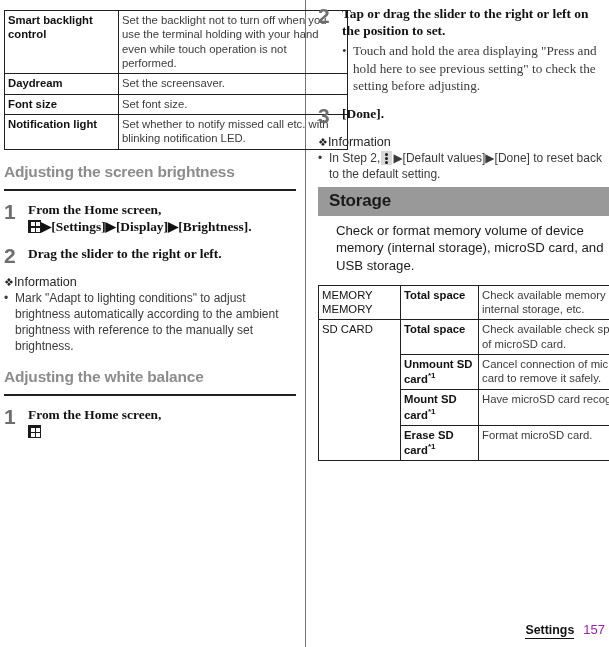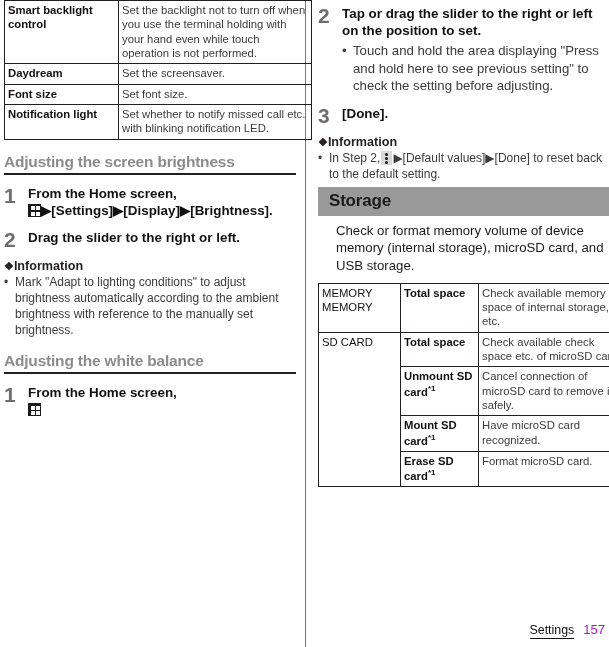--- a/index.html
+++ b/index.html
@@ -28,44 +28,45 @@
   .col-right { left: 318px; }
   .col-divider {
     position: absolute;
     left: 305px; top: 0;
     width: 1px; height: 647px;
     background: #777;
   }
 
   
   table.spec {
-    width: 308px;
+    width: 344px;
     border-collapse: collapse;
     table-layout: fixed;
     font-size: 11.3px;
     line-height: 1.27;
+    margin-top: 10px;
   }
   table.spec td {
     border: 1px solid #231f20;
     padding: 2px 3px 3px 3px;
     vertical-align: top;
   }
   td.k { font-weight: bold; color: #111; }
   td.v { color: #3b3b3b; }
   td.grp { font-weight: normal; color: #111; }
   .sup { font-size: 8px; vertical-align: super; font-weight: bold; }
 
   
   .sec-head {
     margin: 13px 0 0 0;
     font-size: 15.5px;
     font-weight: bold;
     color: #8c8c8c;
     letter-spacing: -0.2px;
-    padding-bottom: 2px;
+    padding-bottom: 8px;
     border-bottom: 2.6px solid #231f20;
     width: 292px;
   }
 
   
   .banner {
     background: #999999;
     width: 291px;
     padding: 4px 0 5px 11px;
     font-size: 17px;
@@ -97,35 +98,36 @@
     line-height: 1;
     padding-top: 1px;
   }
   .step-body {
     flex: 1 1 auto;
     font-size: 13.4px;
     font-weight: bold;
     line-height: 1.28;
     color: #111;
     padding-top: 1px;
+    font-family: Liberation Serif, serif;
   }
   .step-sub {
     font-size: 13.2px;
     font-weight: normal;
     color: #3b3b3b;
     line-height: 1.33;
     margin-top: 3px;
     display: flex;
   }
   .step-sub .dot { flex: 0 0 11px; }
 
   
   .info-head {
     font-size: 12.6px;
-    font-weight: bold;
+    font-weight: normal;
     color: #231f20;
     margin-top: 9px;
   }
   .info-item {
     display: flex;
     font-size: 12px;
     color: #3b3b3b;
     line-height: 1.33;
     margin-top: 2px;
   }
@@ -172,21 +174,21 @@
 
   
   .footer {
     position: absolute;
     right: 4px; bottom: 8px;
     display: flex;
     align-items: baseline;
   }
   .footer-label {
     font-size: 12.4px;
-    font-weight: normal;
+    font-weight: bold;
     color: #111;
     border-bottom: 1.6px solid #111;
     padding-bottom: 1px;
   }
   .footer-page {
     font-size: 13px;
     color: #a21caf;
     margin-left: 9px;
   }
 </style>

